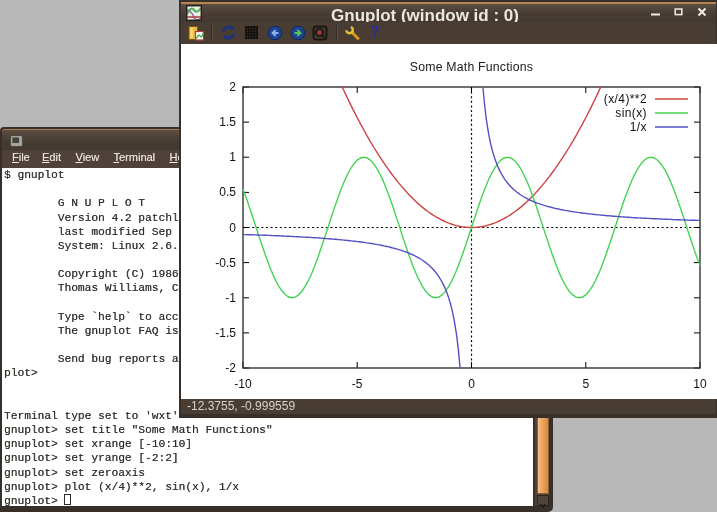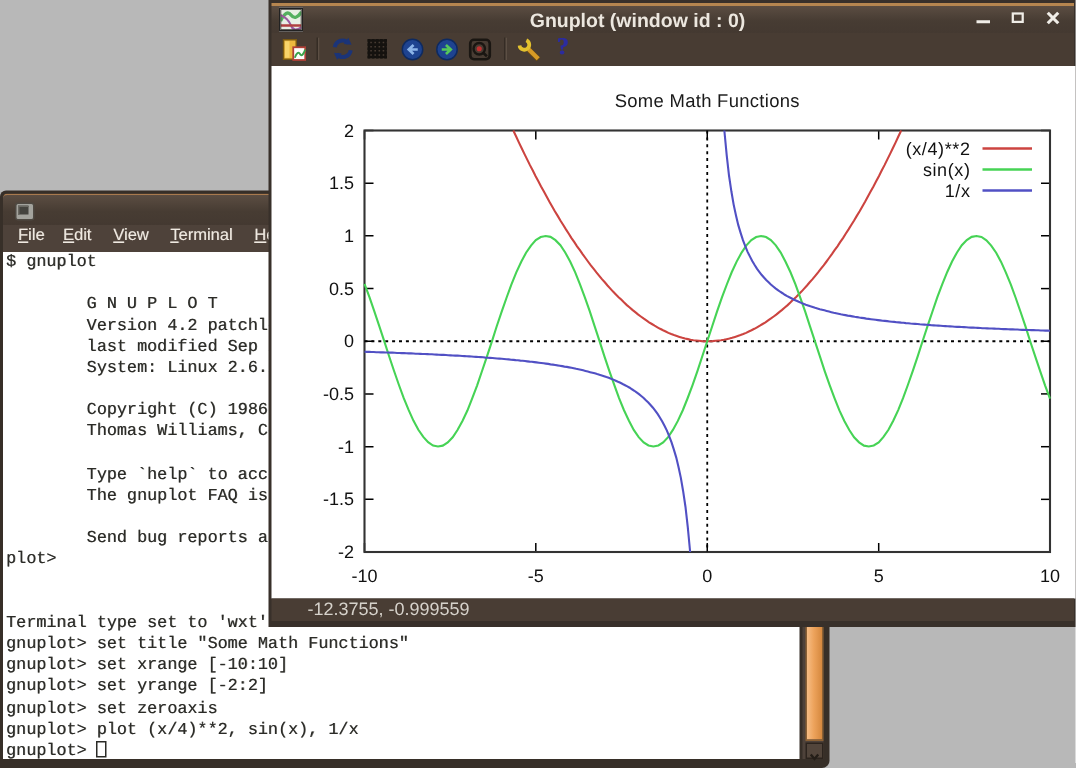--- a/index.html
+++ b/index.html
@@ -14,25 +14,25 @@
 #term .menubar span{position:absolute;top:1px;text-shadow:0.3px 0 0 rgba(239,233,225,0.45)}
 #term .content{position:absolute;left:2px;top:41px;width:531px;height:338px;background:#fff;overflow:hidden}
 #term pre{margin:0 0 0 0;padding:0 0 0 2px;font-family:"Liberation Mono",monospace;font-size:11.2px;line-height:14.17px;color:#2b2b27;text-shadow:0.35px 0 0 rgba(43,43,39,0.6)}
 #term .cursor{display:inline-block;width:5px;height:9px;border:1px solid #2b2b27;vertical-align:-1.5px}
 #term .sbar{position:absolute;left:535px;top:41px;width:14px;height:338px;background:#4e423a}
 #term .slider{position:absolute;left:2px;top:0;width:12px;height:326px;background:linear-gradient(90deg,#f6bd85,#eda35c 45%,#d5883e);border:1px solid #8a6034;box-sizing:border-box}
 #term .sbtn{position:absolute;left:2px;top:327px;width:12px;height:11px;background:#52453b;border:1px solid #2c241e;box-sizing:border-box}
 
 #gp{left:179px;top:0;width:539px;height:418px;background:#38302a;border-radius:0}
 #gp .tbar{position:absolute;left:2px;top:2px;right:2px;height:20px;background:linear-gradient(#5b4d42,#473c33 55%,#443931);border-top:2px solid #b5854f;box-sizing:border-box}
-#gp .title{position:absolute;top:2px;left:0;width:488px;text-align:center;color:#ece7df;font-weight:bold;font-size:13px}
+#gp .title{position:absolute;top:2px;left:0;width:488px;text-align:center;color:#ece7df;font-weight:bold;font-size:17px}
 #gp .toolbar{position:absolute;left:2px;top:22px;right:2px;height:22px;background:#483c33}
 #gp .sep{position:absolute;top:3px;width:1px;height:15px;background:#352c25;border-right:1px solid #5c4f44}
 #gp .canvas{position:absolute;left:2px;top:44px;width:623px;height:355px;background:#fff;overflow:hidden}
-#gp .sbar2{position:absolute;left:2px;top:399px;right:2px;height:15px;background:#493d34;color:#d6d2cb;font-size:12px;line-height:14px;padding-left:24px}
+#gp .sbar2{position:absolute;left:2px;top:399px;right:2px;height:15px;background:#493d34;color:#d6d2cb;font-size:12px;line-height:14px;padding-left:6px}
 svg text{font-family:"Liberation Sans",sans-serif}
 .ticon2{position:absolute;width:15px;height:15px;top:3px}
 </style>
 </head>
 <body>
 
 <div class="win" id="term">
   <div class="tbar">
       <div class="ticon"></div>
     </div>

